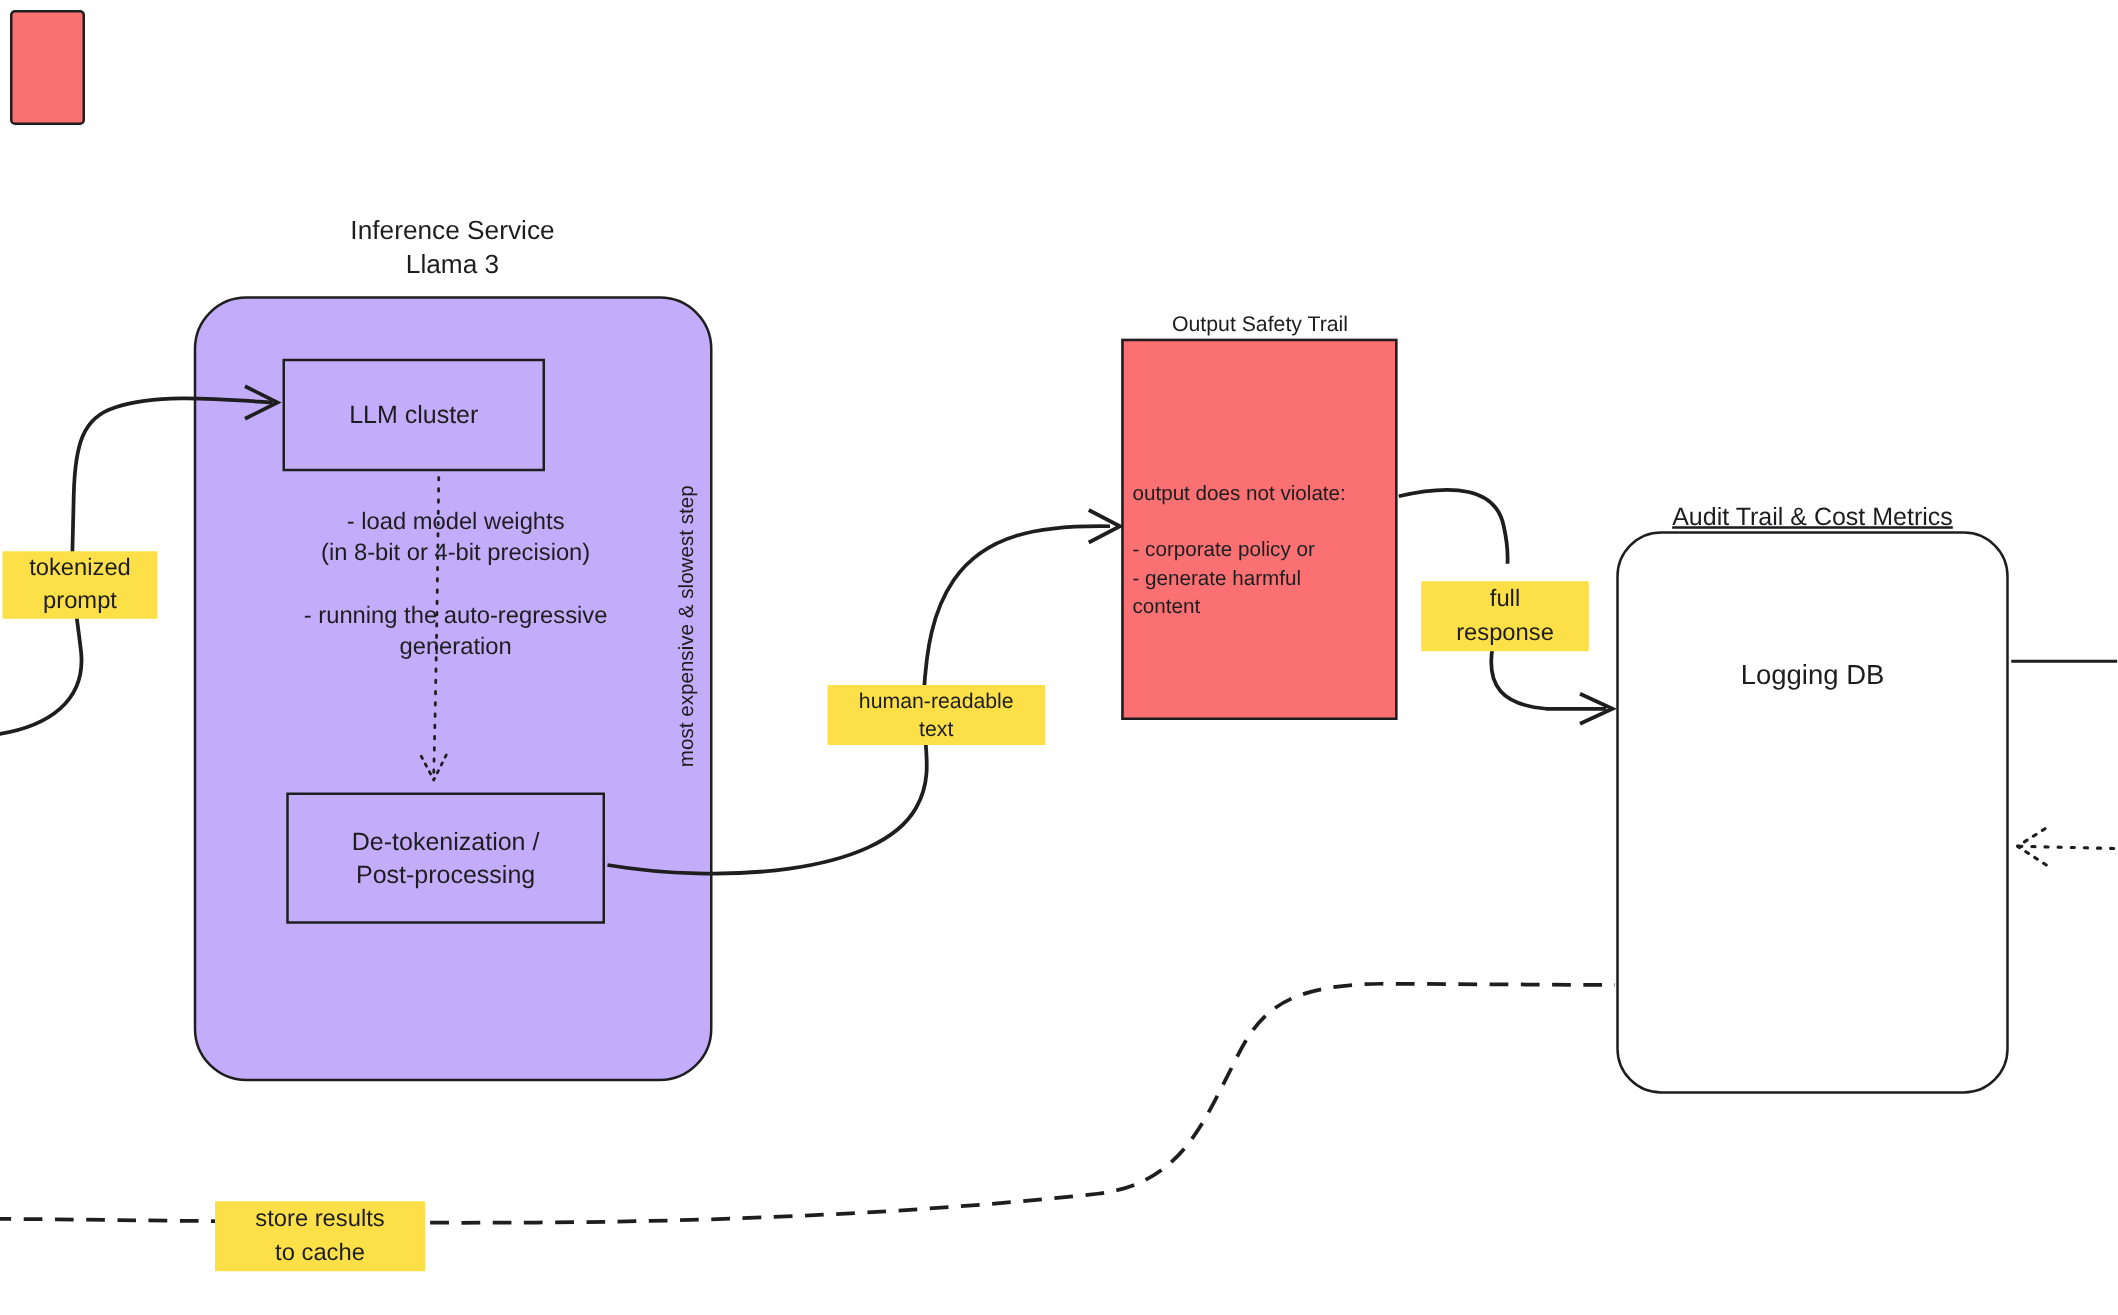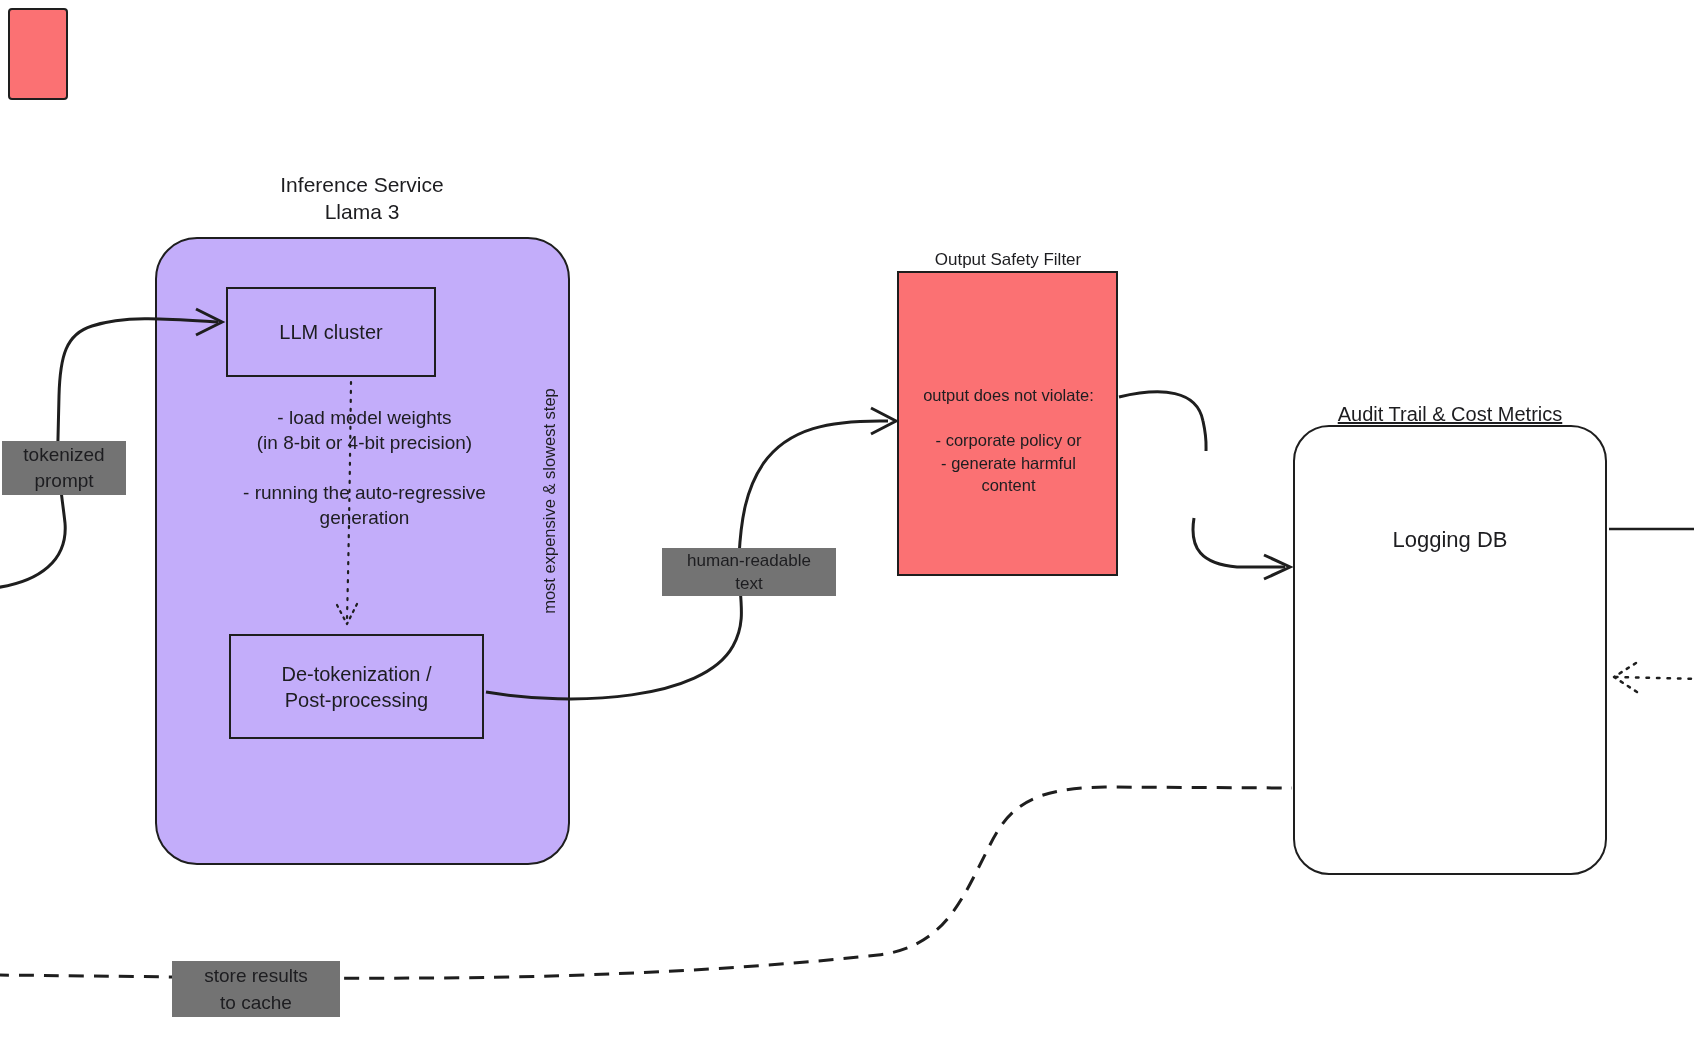--- a/index.html
+++ b/index.html
@@ -14,21 +14,21 @@
     overflow:hidden;font-family:"Liberation Sans",sans-serif;color:var(--text);
   }
   .abs{position:absolute;}
   .shape{box-sizing:border-box;border:2.5px solid var(--stroke);}
   .purple-fill{background:var(--purple);}
   .red-fill{background:var(--red);}
   .white-fill{background:#ffffff;}
   .txt{white-space:pre-line;}
   .ctr{text-align:center;}
   .flexctr{display:flex;align-items:center;justify-content:center;}
-  .labelbg{background:#737373;padding:1px 4px;}
+  .labelbg{background:#fde047;padding:1px 4px;}
   svg.layer{position:absolute;left:0;top:0;z-index:2;}
   .boxes{z-index:1;}
   .texts{z-index:3;margin-top:13px;}
   .boxlayer > div{position:absolute;}
   svg .ln{fill:none;stroke:var(--stroke);}
 </style>
 </head>
 <body>
 
 <div class="canvas">
@@ -88,28 +88,30 @@
 generation</div>
 
     <div class="abs txt ctr" style="left:415px;top:478px;width:270px;height:20px;font-size:16.5px;transform:rotate(-90deg);">most expensive &amp; slowest step</div>
 
     <div class="abs txt ctr labelbg" style="left:2px;top:428px;width:116px;font-size:19px;line-height:26px;">tokenized
 prompt</div>
 
     <div class="abs txt ctr labelbg" style="left:662px;top:535px;width:166px;font-size:17px;line-height:23px;text-align:center;">human-readable
 text</div>
 
-    <div class="abs txt ctr" style="left:878px;top:237px;width:260px;font-size:17px;">Output Safety Filter</div>
+    <div class="abs txt ctr" style="left:878px;top:237px;width:260px;font-size:17px;">Output Safety Trail</div>
 
-    <div class="abs txt" style="left:906px;top:371px;width:205px;font-size:16.5px;line-height:22.5px;text-align:center;">output does not violate:
+    <div class="abs txt" style="left:906px;top:371px;width:205px;font-size:16.5px;line-height:22.5px;">output does not violate:
 
 - corporate policy or
 - generate harmful
 content</div>
 
+    <div class="abs txt ctr labelbg" style="left:1137px;top:452px;width:126px;font-size:19px;line-height:27px;">full
+response</div>
 
     <div class="abs txt ctr" style="left:1298px;top:390px;width:304px;font-size:20px;text-decoration:underline;">Audit Trail &amp; Cost Metrics</div>
 
     <div class="abs txt ctr" style="left:1343px;top:514px;width:214px;font-size:22px;">Logging DB</div>
 
 
     <div class="abs txt ctr labelbg" style="left:172px;top:948px;width:160px;font-size:19px;line-height:27px;">store results
 to cache</div>
   </div>
 

